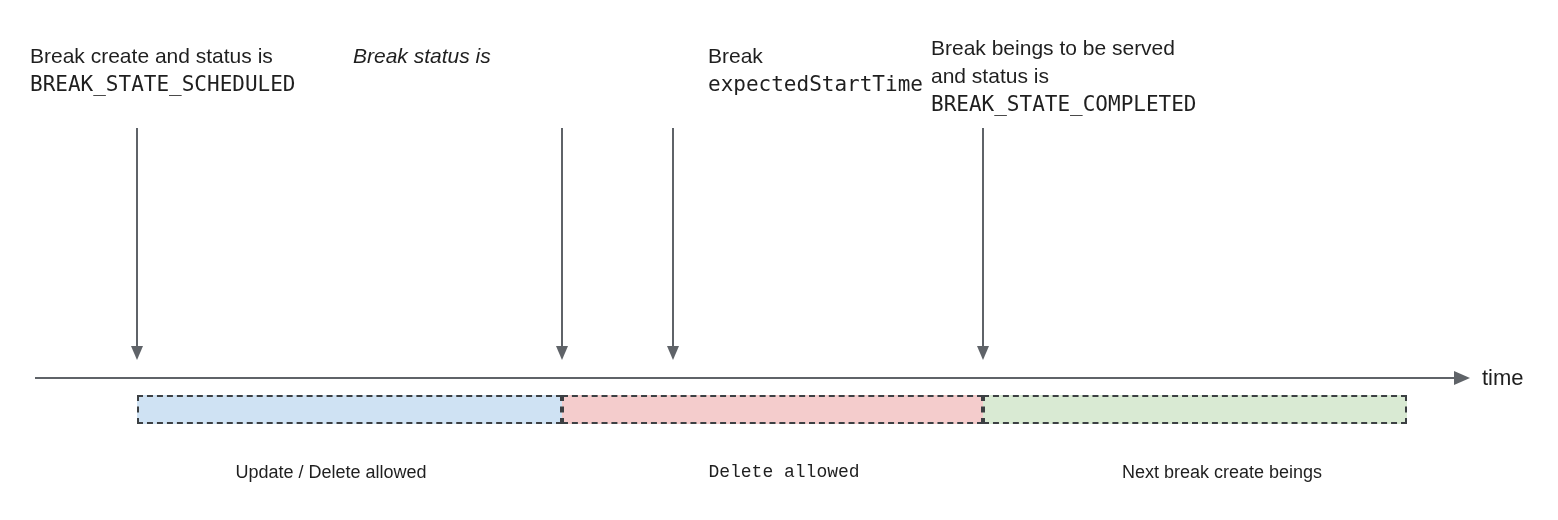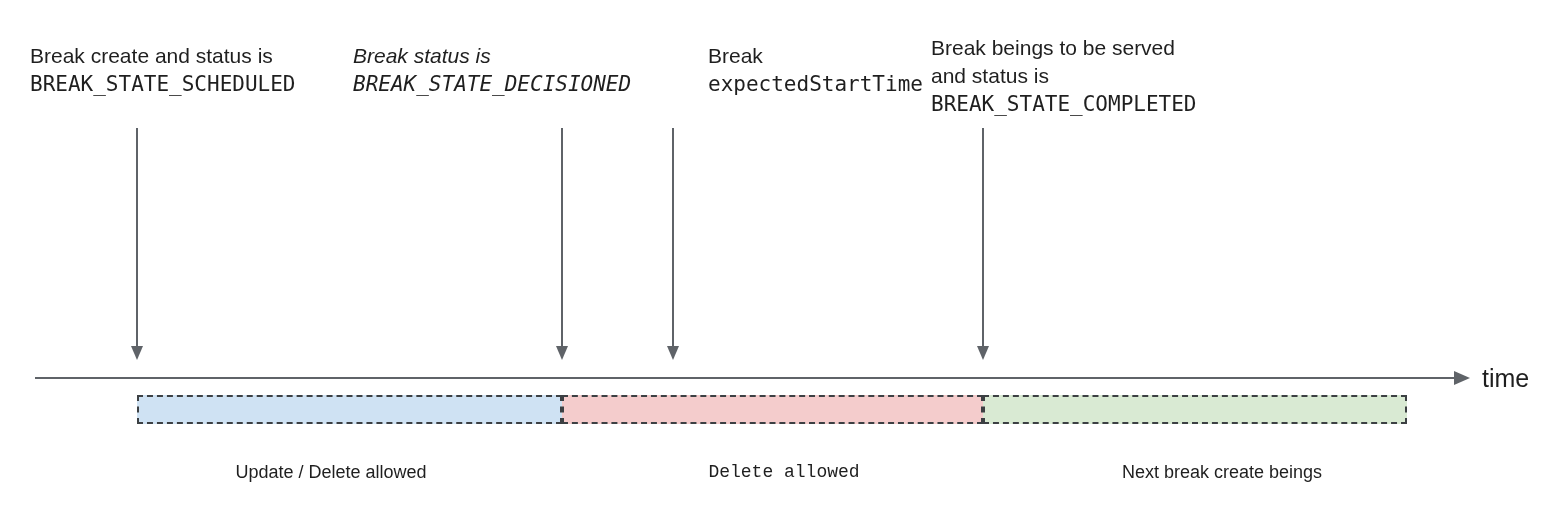--- a/index.html
+++ b/index.html
@@ -29,21 +29,21 @@
   }
   
   .tl-line { position: absolute; height: 2px; background: #5f6368; }
   .tl-head {
     position: absolute;
     width: 0; height: 0;
     border-top: 7px solid transparent;
     border-bottom: 7px solid transparent;
     border-left: 16px solid #5f6368;
   }
-  .tl-label { position: absolute; font-size: 25px; line-height: 24px; }
+  .tl-label { position: absolute; font-size: 22px; line-height: 24px; }
   
   .seg {
     position: absolute;
     top: 395px;
     height: 29px;
     box-sizing: border-box;
     border: 2px dashed #3c4043;
   }
   
   .seg-label {
@@ -60,21 +60,20 @@
 
 <div class="canvas">
 
   <div class="ann" style="left:30px; top:42px;">
     <div class="ann-line sans">Break create and status is</div>
     <div class="ann-line mono">BREAK_STATE_SCHEDULED</div>
   </div>
 
   <div class="ann" style="left:353px; top:42px;font-style:italic;">
     <div class="ann-line sans">Break status is</div>
-    <div class="ann-line mono">BREAK_STATE_DECISIONED</div>
   </div>
 
   <div class="ann" style="left:672px; top:42px;margin-left:36px;">
     <div class="ann-line sans">Break</div>
     <div class="ann-line mono">expectedStartTime</div>
   </div>
 
   <div class="ann" style="left:931px; top:34px;">
     <div class="ann-line sans">Break beings to be served</div>
     <div class="ann-line sans">and status is</div>

